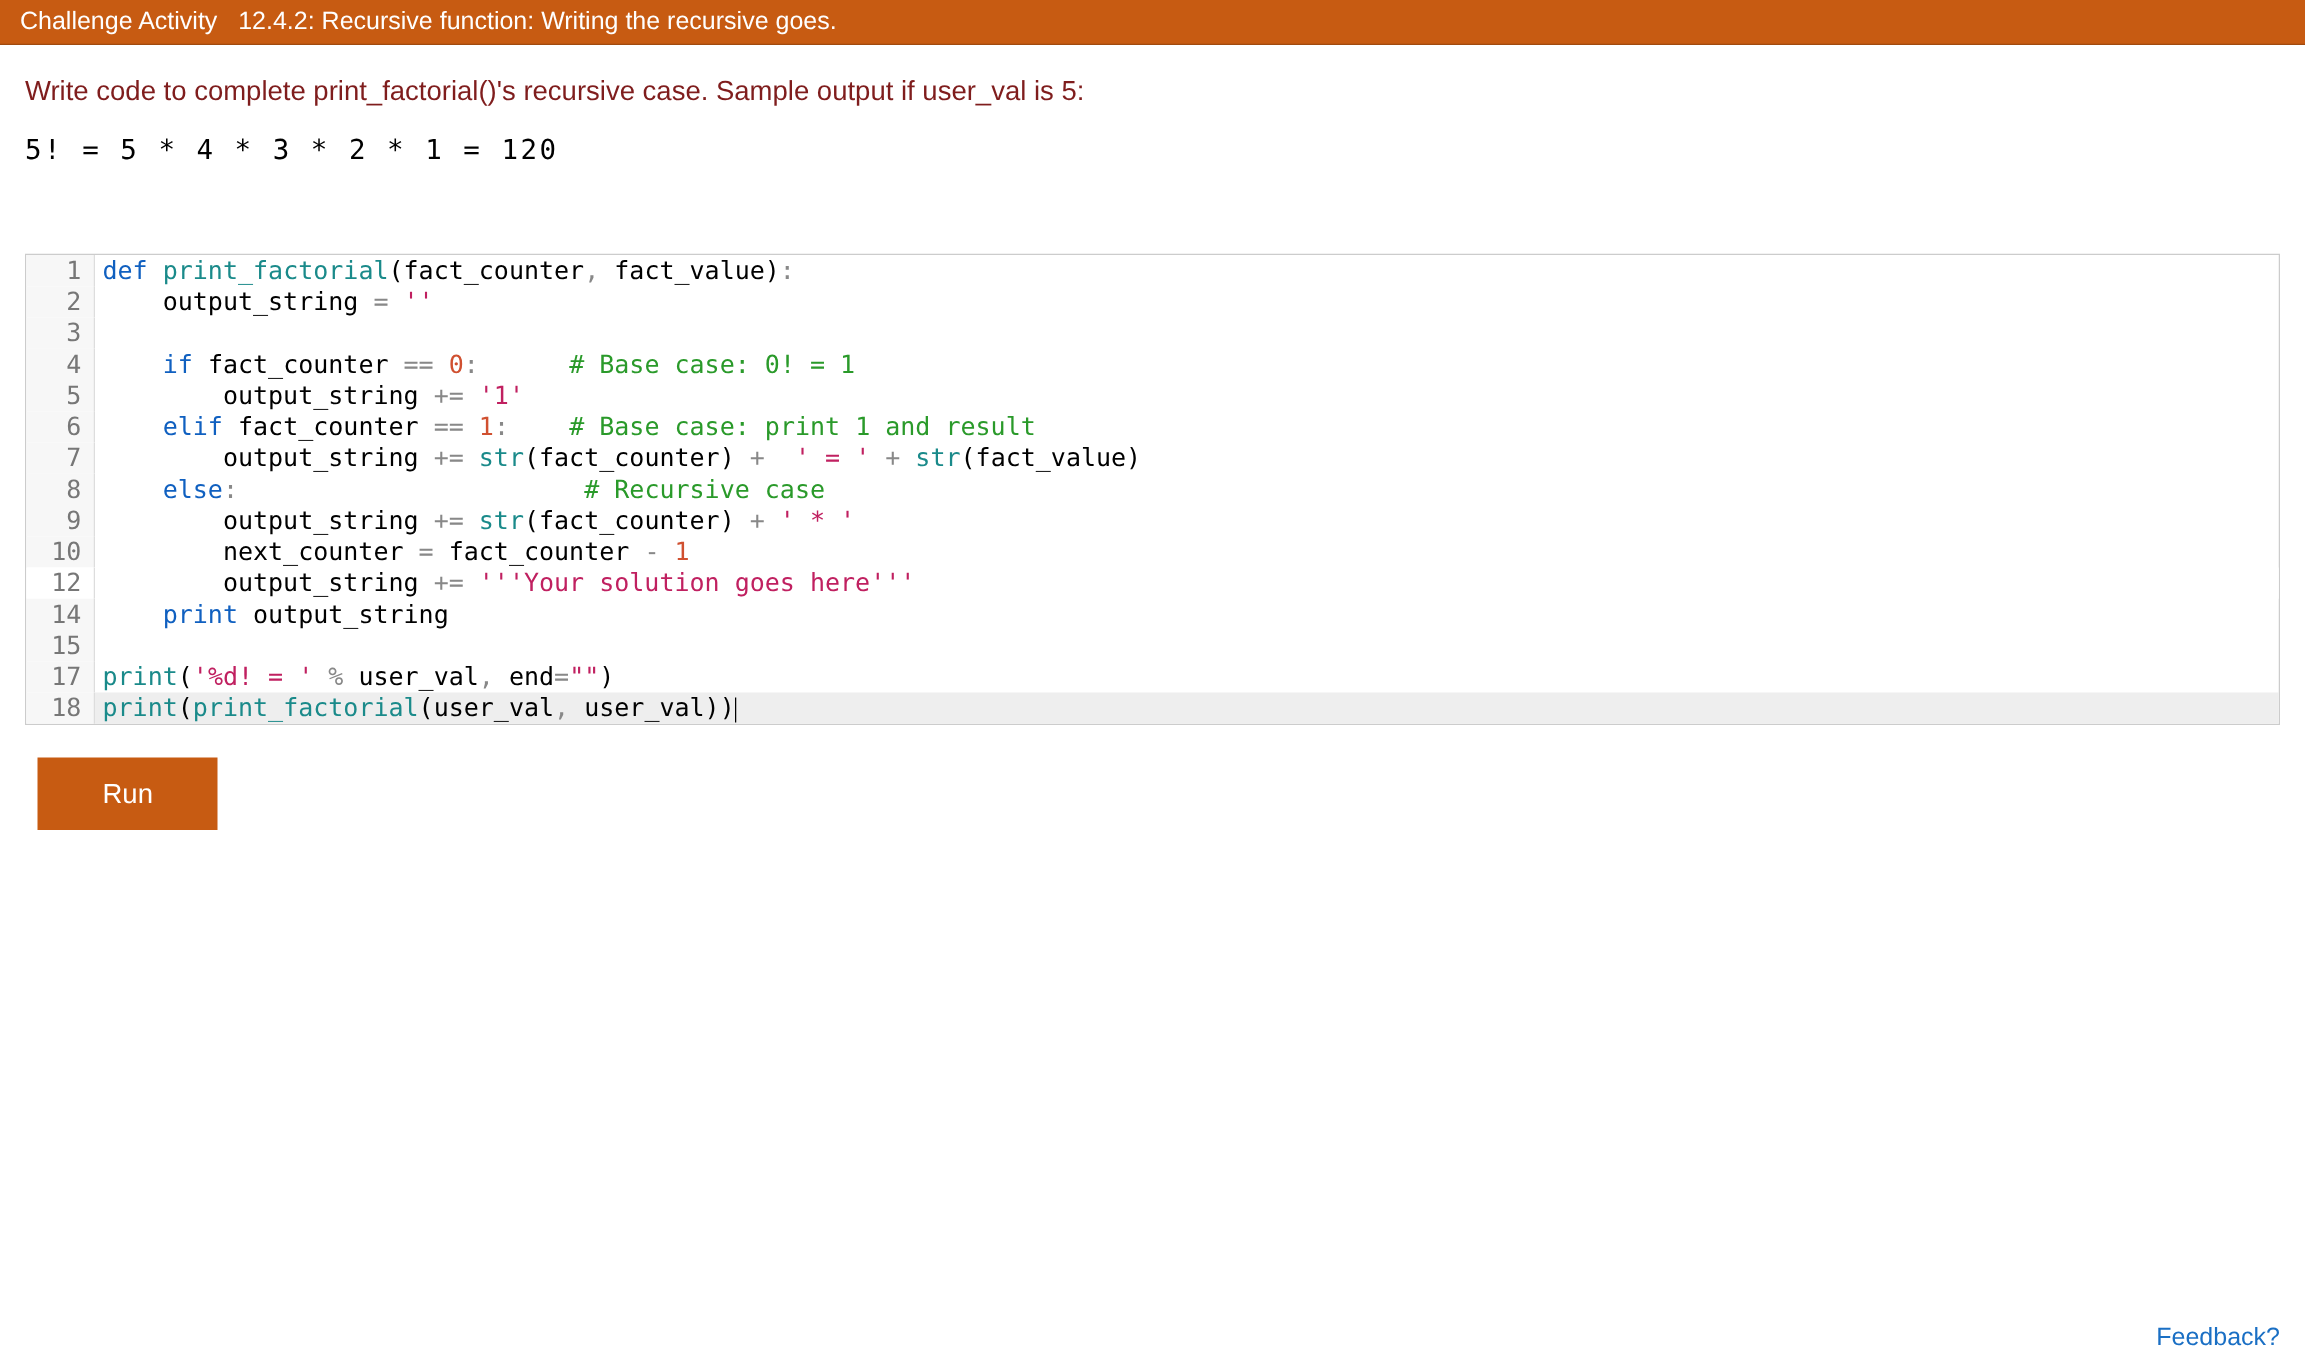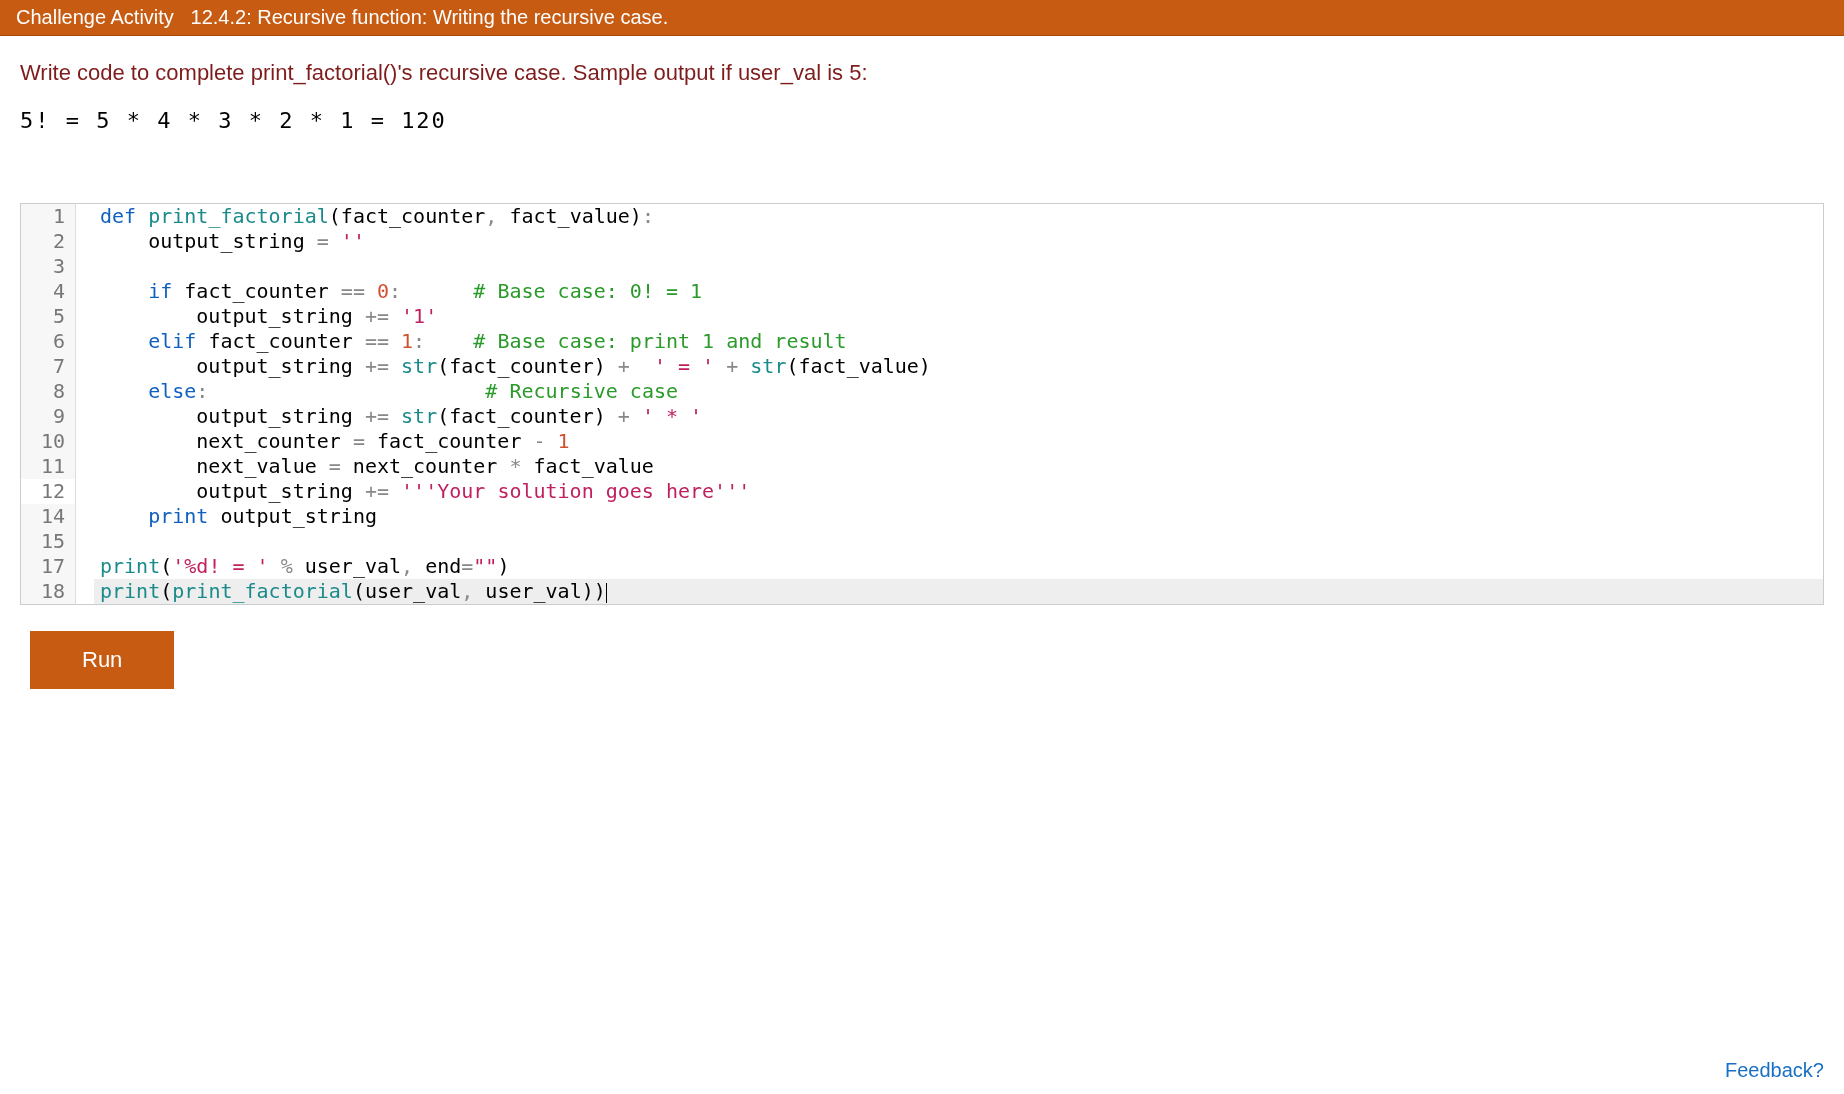--- a/index.html
+++ b/index.html
@@ -42,21 +42,20 @@
       color: #777;
       background: #f7f7f7;
       border-right: 1px solid #ddd;
       user-select: none;
     }
     .code {
       flex: 1;
       padding-left: 6px;
       white-space: pre;
       color: #000;
-      margin-left: 18px;
     }
     .line-active .gutter { background: #fff; }
     .line-active .code { background: #fff; }
     .line-highlight .code { background: #eee; }
     .kw { color: #1060c0; }
     .fn { color: #1a8a8a; }
     .num { color: #d05030; }
     .str { color: #c02060; }
     .cmt { color: #2a9a2a; }
     .op { color: #888; }
@@ -88,21 +87,21 @@
   </style>
 </head>
 <body>
 
 
 
 <div class="header-bar">
   <span>Challenge Activity</span>
   &nbsp;
   <span>12.4.2:</span>
-  <span>Recursive function: Writing the recursive case.</span>
+  <span>Recursive function: Writing the recursive goes.</span>
 </div>
 
 <div class="instructions">Write code to complete print_factorial()'s recursive case. Sample output if user_val is 5:</div>
 
 <div class="sample-output">5! = 5 * 4 * 3 * 2 * 1 = 120</div>
 
 <div class="editor-wrap" id="editor">
     <div class="editor-line">
       <div class="gutter">1</div>
       <div class="code"><span class="kw">def </span><span class="fn">print_factorial</span><span>(fact_counter</span><span class="op">,</span><span> fact_value)</span><span class="op">:</span></div>
@@ -136,24 +135,20 @@
       <div class="code"><span>    </span><span class="kw">else</span><span class="op">:</span><span>                       </span><span class="cmt"># Recursive case</span></div>
     </div>
     <div class="editor-line">
       <div class="gutter">9</div>
       <div class="code"><span>        output_string </span><span class="op">+=</span><span> </span><span class="fn">str</span><span>(fact_counter) </span><span class="op">+</span><span> </span><span class="str">' * '</span></div>
     </div>
     <div class="editor-line">
       <div class="gutter">10</div>
       <div class="code"><span>        next_counter </span><span class="op">=</span><span> fact_counter </span><span class="op">-</span><span> </span><span class="num">1</span></div>
     </div>
-    <div class="editor-line">
-      <div class="gutter">11</div>
-      <div class="code"><span>        next_value </span><span class="op">=</span><span> next_counter </span><span class="op">*</span><span> fact_value</span></div>
-    </div>
     <div class="editor-line line-active">
       <div class="gutter">12</div>
       <div class="code"><span>        output_string </span><span class="op">+=</span><span> </span><span class="str">'''Your solution goes here'''</span></div>
     </div>
     <div class="editor-line">
       <div class="gutter">14</div>
       <div class="code"><span>    </span><span class="kw">print</span><span> output_string</span></div>
     </div>
     <div class="editor-line">
       <div class="gutter">15</div>

